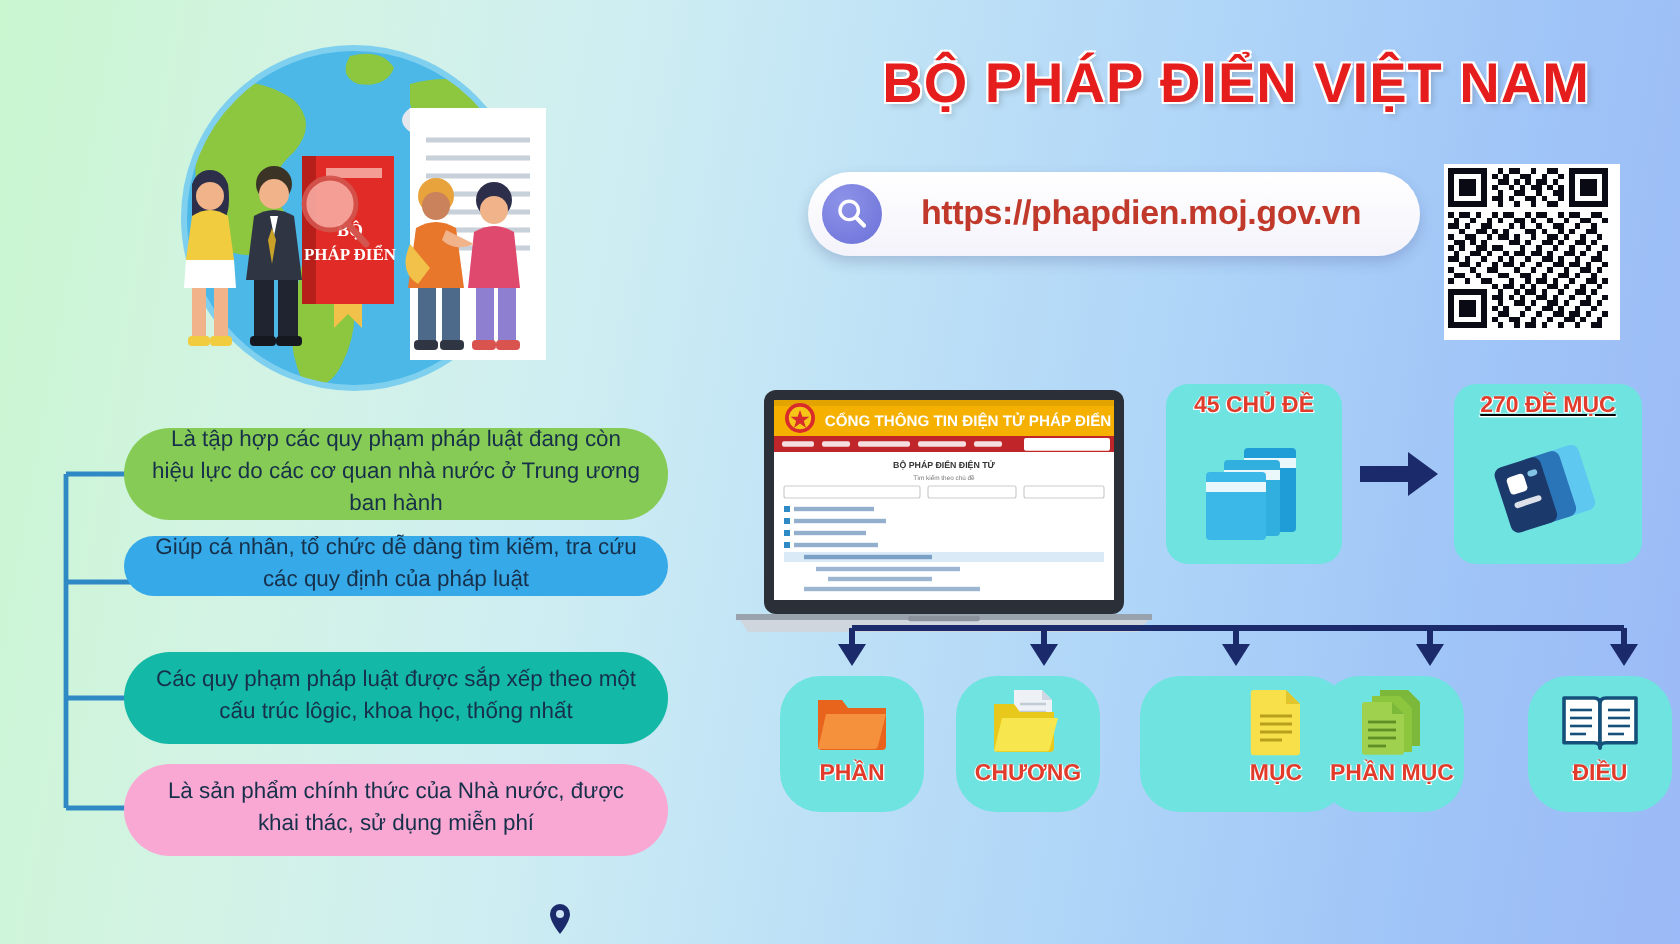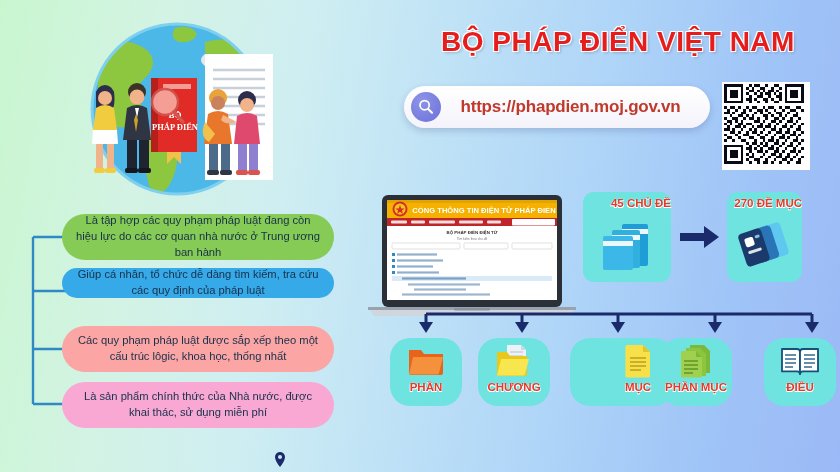--- a/index.html
+++ b/index.html
@@ -51,34 +51,34 @@
 
   
   .pill{
     position:absolute;left:62px;width:272px;border-radius:26px;
     display:flex;align-items:center;justify-content:center;text-align:center;
     font-size:11.2px;font-weight:normal;line-height:1.42;color:#17304a;
     padding:0 13px;box-sizing:border-box;
   }
   #pill0{top:214px;height:46px;background:#86cb55;}
   #pill1{top:268px;height:30px;background:#36a9e8;}
-  #pill2{top:326px;height:46px;background:#fca5a5;}
+  #pill2{top:326px;height:46px;background:#14b8a6;}
   #pill3{top:382px;height:46px;background:#f9a8d4;}
 
   
   #laptop{position:absolute;left:366px;top:193px;width:212px;height:130px;}
   #laptop svg{display:block;}
 
   
   .topic-card{
     position:absolute;border-radius:11px;background:#6fe3e0;
-    display:flex;flex-direction:column;align-items:flex-end;
+    display:flex;flex-direction:column;align-items:center;
   }
   #card-topics{left:583px;top:192px;width:88px;height:90px;}
-  #card-items{left:727px;top:192px;width:75px;height:90px;}
+  #card-items{left:727px;top:192px;width:94px;height:90px;text-decoration:underline;}
   .topic-label{
     font-size:11.5px;font-weight:bold;color:#e03b2b;margin-top:5px;white-space:nowrap;
     text-shadow:0 0 1px #fff,.6px .6px 0 #fff,-.6px .6px 0 #fff;
   }
   .topic-art{flex:1;display:flex;align-items:center;justify-content:center;width:100%;}
   .topic-art svg{display:block;}
   #mid-arrow{position:absolute;left:678px;top:222px;width:44px;height:30px;}
   #mid-arrow svg{display:block;}
 
   

